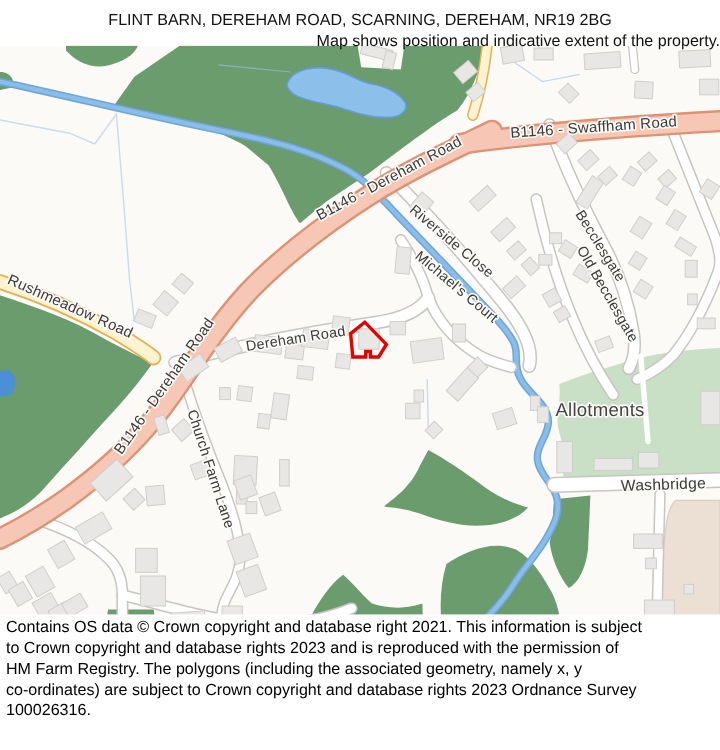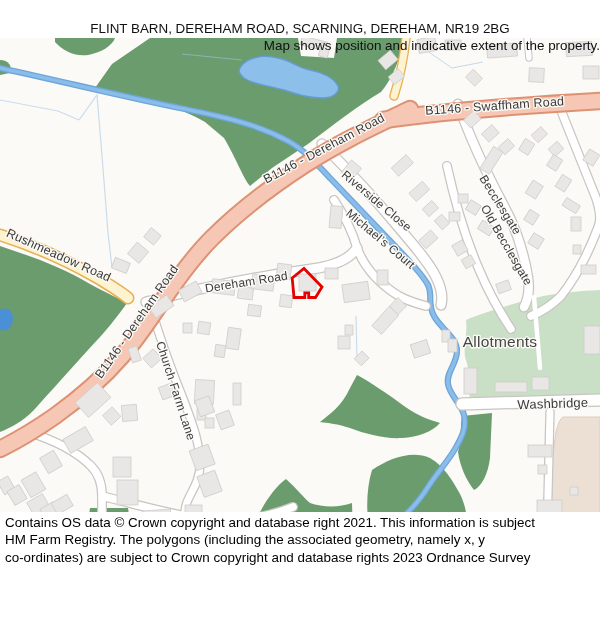--- a/index.html
+++ b/index.html
@@ -1,18 +1,18 @@
 <!DOCTYPE html>
 <html><head>
 <meta charset="utf-8">
 <style>
   html,body{margin:0;padding:0;background:#fff;}
   body{width:600px;height:625px;overflow:hidden;font-family:"Liberation Sans",sans-serif;position:relative;}
   .title-block{position:absolute;top:0;left:0;width:600px;height:38px;text-align:center;background:#fff;z-index:3;}
-  .title-line1{font-size:13.4px;color:#111;padding-top:20px;line-height:17px;}
+  .title-line1{font-size:13.4px;color:#111;padding-top:8px;line-height:17px;}
   .title-line2{font-size:13.4px;color:#111;line-height:17px;text-align:right;}
   .map-wrap{position:absolute;top:38px;left:0;width:600px;height:500px;background:#fbfaf6;}
   .footer-block{position:absolute;top:512px;left:0;width:600px;height:87px;background:#fff;padding:2px 0 0 5px;box-sizing:border-box;z-index:3;}
   .footer-line{font-size:13.4px;color:#000;line-height:17.3px;white-space:nowrap;}
   
   .wood{fill:#6a9c6d;stroke:none;}
   .allot{fill:#c9dfc6;stroke:none;}
   .beige{fill:#ecdfd4;stroke:#dccdbd;stroke-width:1;}
   .fline{fill:none;stroke:#c9dcee;stroke-width:1.2;}
   .flineg{fill:none;stroke:#9fc3e4;stroke-width:1;opacity:.6;}
@@ -270,15 +270,17 @@
     <text class="lbl lbl-m" x="247" y="248" text-anchor="middle" transform="rotate(-9 247 248)">Dereham Road</text>
     <text class="lbl lbl-m" x="172" y="354" text-anchor="middle" transform="rotate(72 172 354)">Church Farm Lane</text>
     <text class="lbl lbl-w" x="553" y="370" text-anchor="middle" transform="rotate(-2 553 370)">Washbridge</text>
     <text class="lbl lbl-a" x="500" y="309" text-anchor="middle">Allotments</text>
   </g>
 </svg>
 </div>
 
 <div class="footer-block">
   <div class="footer-line">Contains OS data © Crown copyright and database right 2021. This information is subject</div>
+  <div class="footer-line">to Crown copyright and database rights 2023 and is reproduced with the permission of</div>
   <div class="footer-line">HM Farm Registry. The polygons (including the associated geometry, namely x, y</div>
   <div class="footer-line">co-ordinates) are subject to Crown copyright and database rights 2023 Ordnance Survey</div>
+  <div class="footer-line">100026316.</div>
 </div>
 
 </body></html>

